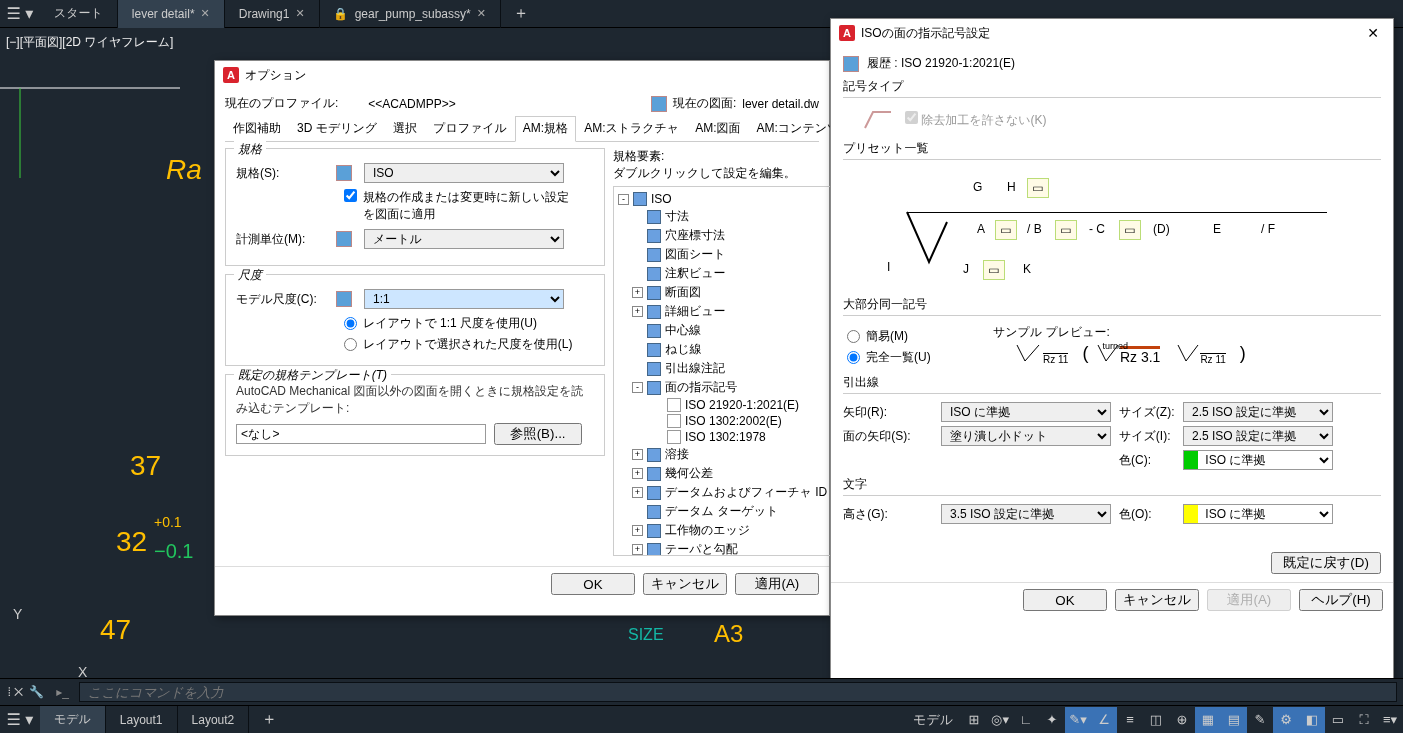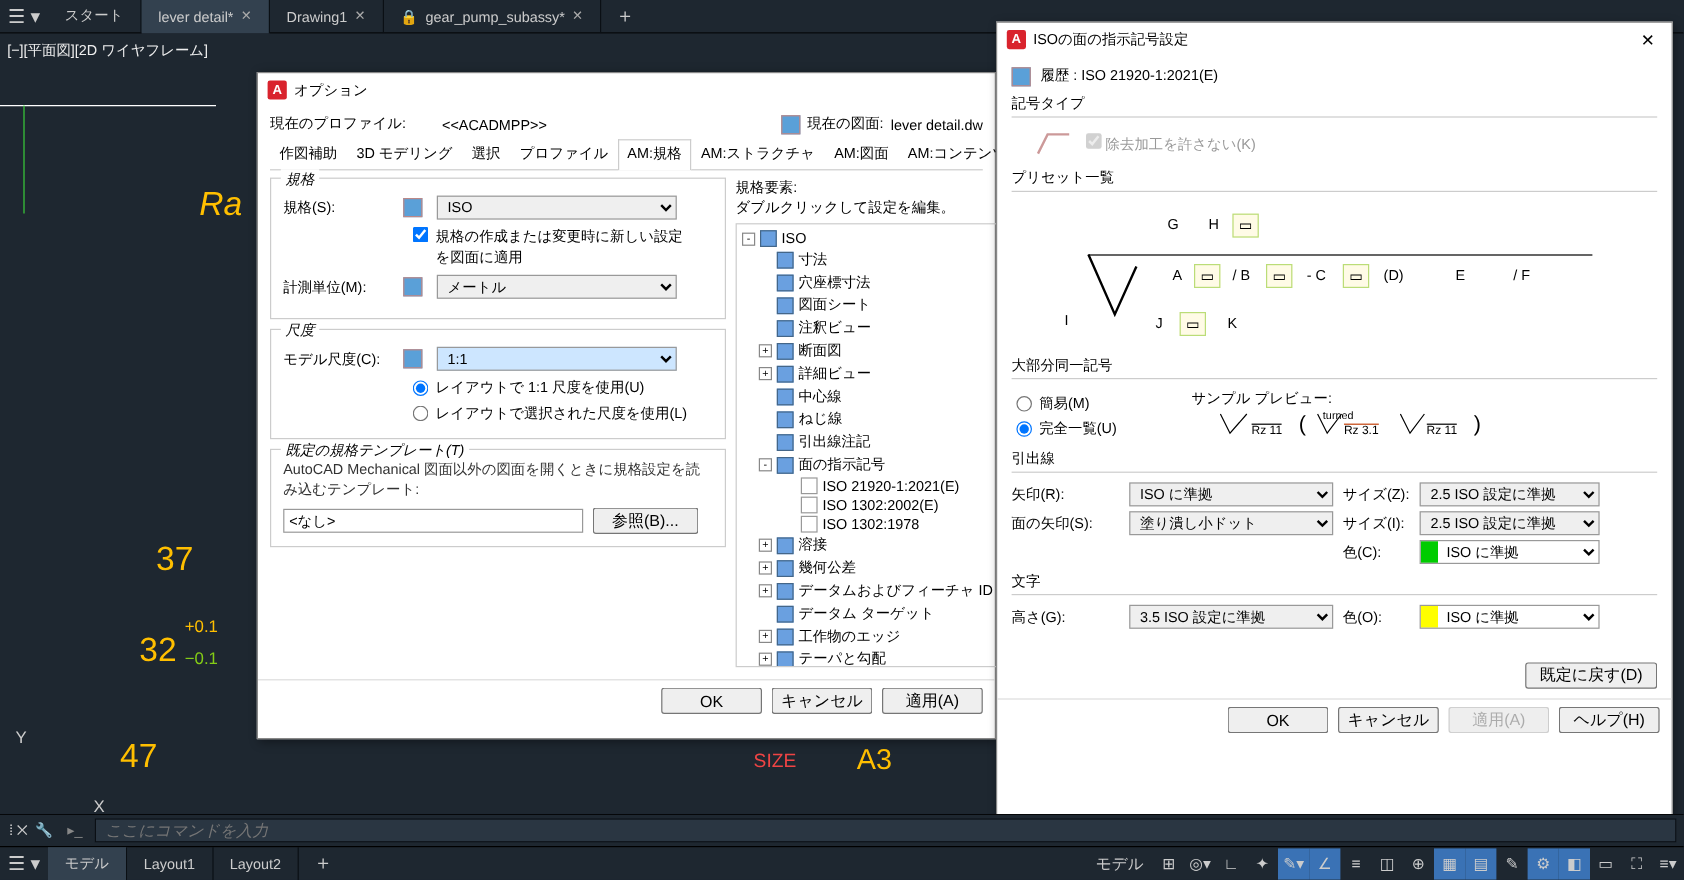--- a/index.html
+++ b/index.html
@@ -123,25 +123,25 @@
     <line x1="610" y1="595" x2="830" y2="595" stroke="#d33" stroke-width="1"></line>
     <line x1="610" y1="620" x2="830" y2="620" stroke="#d33" stroke-width="1"></line>
     <line x1="697" y1="595" x2="697" y2="650" stroke="#d33" stroke-width="1"></line>
 
     <line x1="520" y1="0" x2="520" y2="40" stroke="#3ad13a" stroke-width="2"></line>
   </svg>
   <div class="canvas-text" style="left:166px;top:126px;color:#ffbf00;font-size:28px;font-style:italic">Ra</div>
   <div class="canvas-text" style="left:130px;top:422px;color:#ffbf00;font-size:28px">37</div>
   <div class="canvas-text" style="left:154px;top:486px;color:#ffbf00;font-size:14px">+0.1</div>
   <div class="canvas-text" style="left:116px;top:498px;color:#ffbf00;font-size:28px">32</div>
-  <div class="canvas-text" style="left:154px;top:512px;color:#84cc16;font-size:14px">−0.1</div>
+  <div class="canvas-text" style="left:154px;top:512px;color:#22c55e;font-size:20px">−0.1</div>
   <div class="canvas-text" style="left:100px;top:586px;color:#ffbf00;font-size:28px">47</div>
   <div class="canvas-text" style="left:13px;top:578px;color:#ccc;font-size:14px">Y</div>
   <div class="canvas-text" style="left:78px;top:636px;color:#ccc;font-size:14px">X</div>
-  <div class="canvas-text" style="left:628px;top:598px;color:#ef4444;font-size:16px">SIZE</div>
+  <div class="canvas-text" style="left:628px;top:598px;color:#14b8a6;font-size:16px">SIZE</div>
   <div class="canvas-text" style="left:714px;top:592px;color:#ffbf00;font-size:24px">A3</div>
   <div class="canvas-text" style="left:636px;top:568px;color:#ffbf00;font-size:16px;font-style:italic">C:\My Documents\Test Drive\Samp</div>
 </div>
 
 <div class="dialog" style="left:214px;top:60px;width:616px;height:556px">
   <div class="dialog-title">
     <span class="icon-a">A</span>
     <span>オプション</span>
   </div>
   <div class="dialog-body">
@@ -391,21 +391,21 @@
                 <path d="M4 4 L12 20 L26 4" stroke="#000" fill="none" stroke-width="1"></path>
               </svg>
               <span style="font-size:10px;border-top:1px solid #000">Rz 11</span>
             </span>
           <span style="font-size:18px">(</span>
           <span class="sample-sym">
               <span style="font-size:9px;position:relative;top:-14px">turned</span>
               <svg width="26" height="24" style="margin-left:-34px">
                 <path d="M4 4 L12 20 L24 4" stroke="#000" fill="none" stroke-width="1"></path>
               </svg>
-              <span style="font-size:10px;border-top:1px solid #c2410c">Rz 3.1</span>
+              <span style="font-size:14px;border-top:3px solid #c2410c">Rz 3.1</span>
             </span>
           <span class="sample-sym">
               <svg width="26" height="24">
                 <path d="M4 4 L12 20 L24 4" stroke="#000" fill="none" stroke-width="1"></path>
               </svg>
               <span style="font-size:10px;border-top:1px solid #000">Rz 11</span>
             </span>
           <span style="font-size:18px">)</span>
         </div>
       </div>

